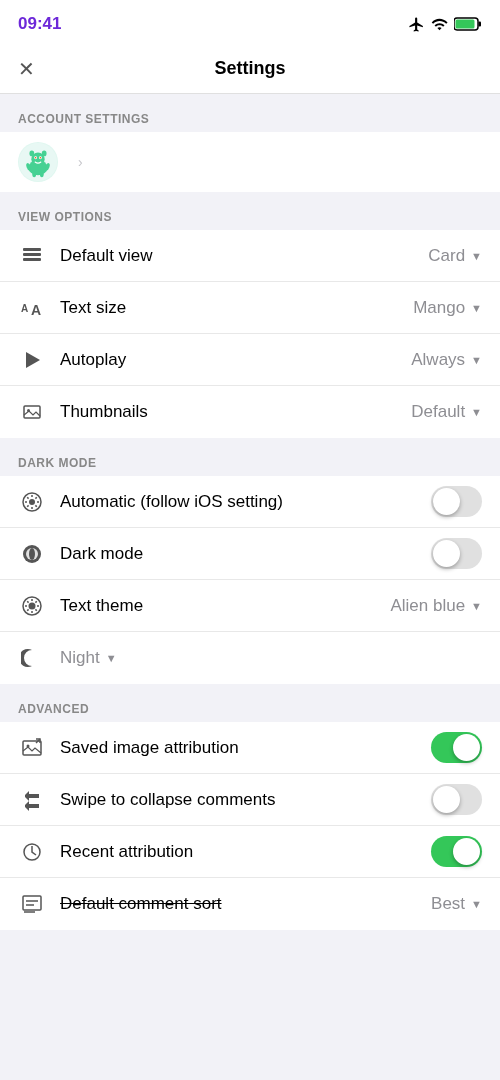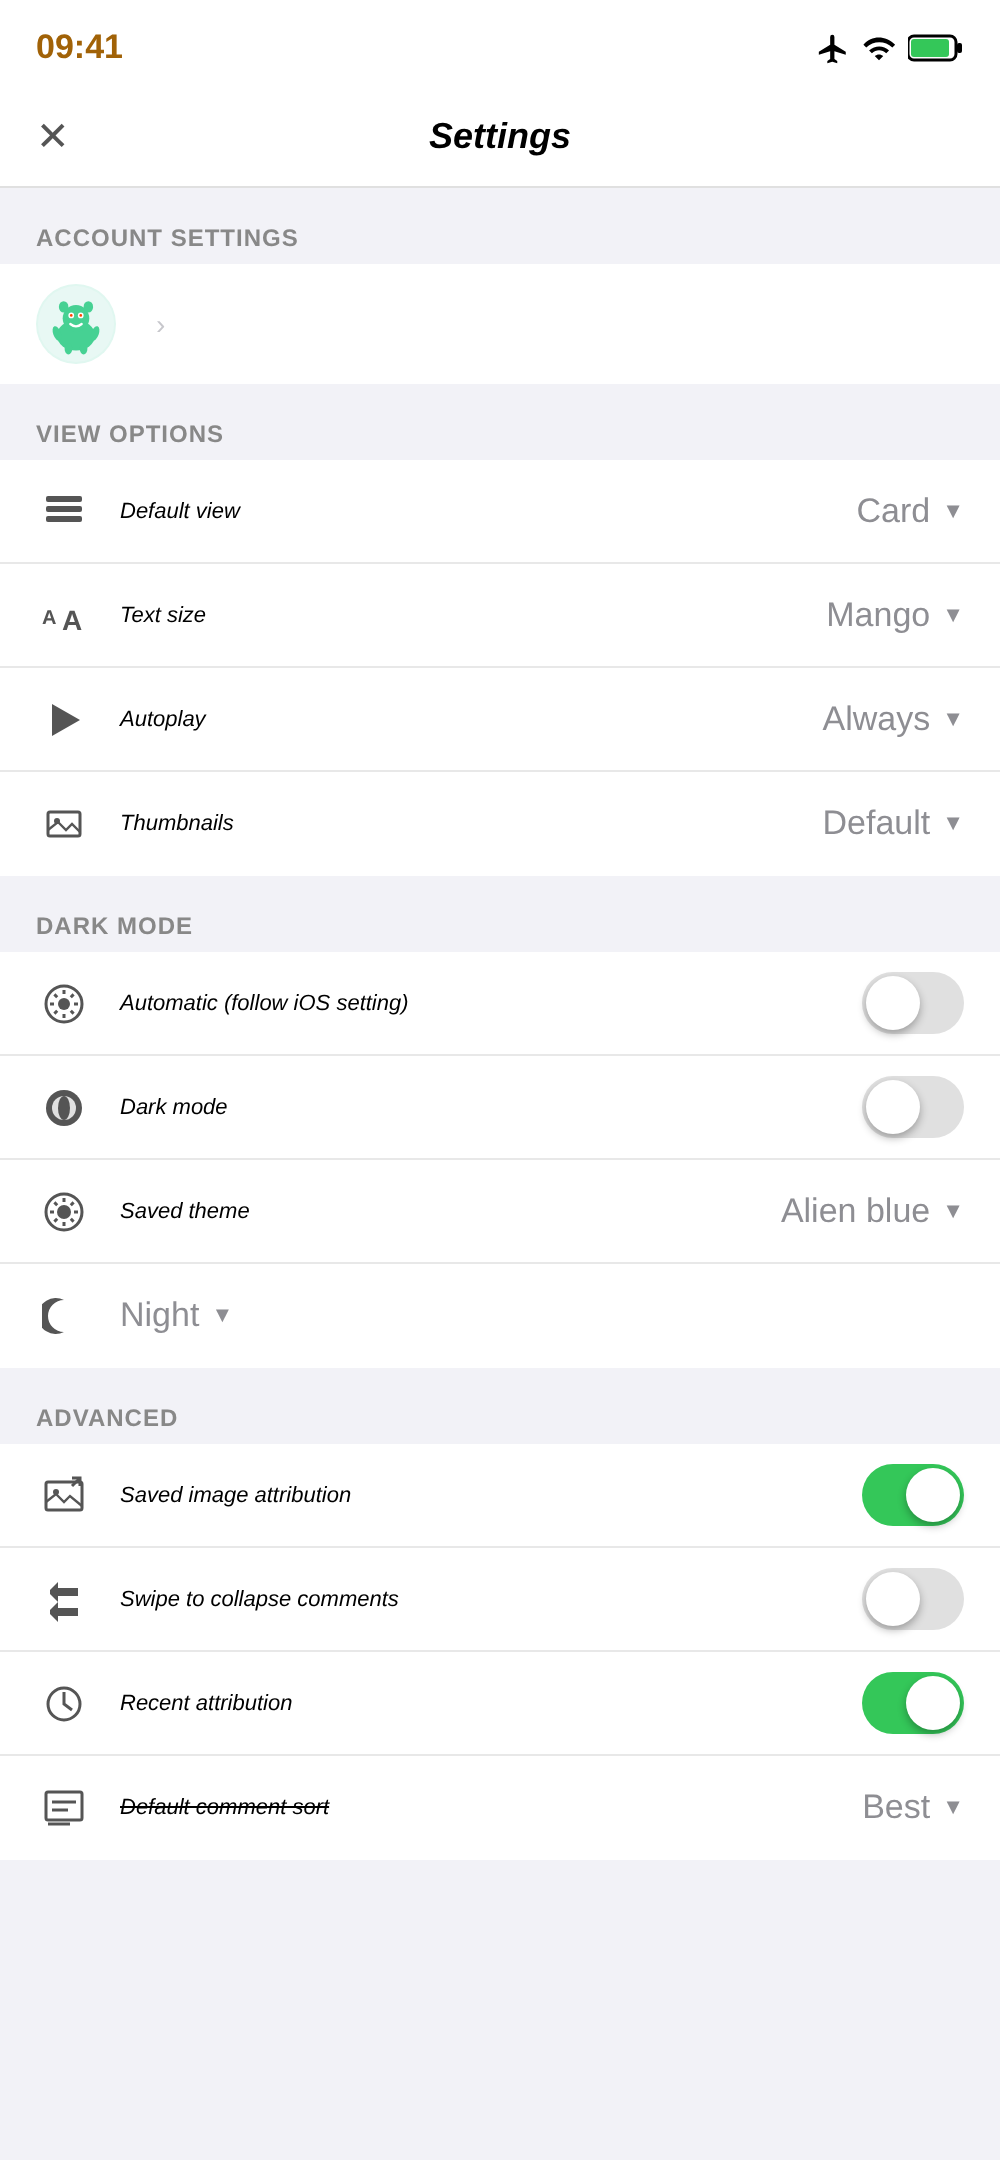--- a/index.html
+++ b/index.html
@@ -17,21 +17,21 @@
       background: #fff;
       display: flex;
       justify-content: space-between;
       align-items: center;
       padding: 10px 18px 6px;
       height: 44px;
     }
     .status-time {
       font-size: 17px;
       font-weight: 600;
-      color: #a16207;
+      color: #6d28d9;
     }
     .status-icons {
       display: flex;
       align-items: center;
       gap: 6px;
     }
     .status-icons svg { display: block; }
 
     
     .header {
@@ -40,21 +40,20 @@
       align-items: center;
       justify-content: center;
       padding: 14px 20px;
       position: relative;
       border-bottom: 1px solid #e0e0e0;
     }
     .header-title {
       font-size: 18px;
       font-weight: 600;
       color: #000;
-      font-style: italic;
     }
     .close-btn {
       position: absolute;
       left: 18px;
       font-size: 20px;
       color: #555;
       cursor: pointer;
       line-height: 1;
     }
 
@@ -89,23 +88,22 @@
       height: 28px;
       display: flex;
       align-items: center;
       justify-content: center;
       margin-right: 14px;
       flex-shrink: 0;
       color: #555;
     }
     .row-label {
       flex: 1;
-      font-size: 11px;
+      font-size: 17px;
       color: #000;
-      font-style: italic;
     }
     .row-value {
       font-size: 17px;
       color: #8e8e93;
       display: flex;
       align-items: center;
       gap: 4px;
     }
     .chevron-right {
       color: #c7c7cc;
@@ -327,21 +325,21 @@
   </div>
 
   <div class="settings-row">
     <div class="row-icon">
       <svg width="22" height="22" viewBox="0 0 22 22" fill="none">
         <circle cx="11" cy="11" r="9" stroke="#555" stroke-width="1.5"></circle>
         <path d="M11 4 L11 6 M11 16 L11 18 M4 11 L6 11 M16 11 L18 11 M6.2 6.2 L7.6 7.6 M14.4 14.4 L15.8 15.8 M15.8 6.2 L14.4 7.6 M7.6 14.4 L6.2 15.8" stroke="#555" stroke-width="1.5"></path>
         <circle cx="11" cy="11" r="3.5" fill="#555"></circle>
       </svg>
     </div>
-    <span class="row-label">Saved theme</span>
+    <span class="row-label">Text theme</span>
     <span class="row-value">Alien blue <span class="chevron-down">▼</span></span>
   </div>
 
   <div class="settings-row">
     <div class="row-icon">
       <svg width="22" height="22" viewBox="0 0 22 22" fill="#555">
         <path d="M11 3 A9 9 0 1 0 11 19 A7 7 0 1 1 11 3 Z"></path>
       </svg>
     </div>
     <span class="row-value">Night <span class="chevron-down">▼</span></span>

